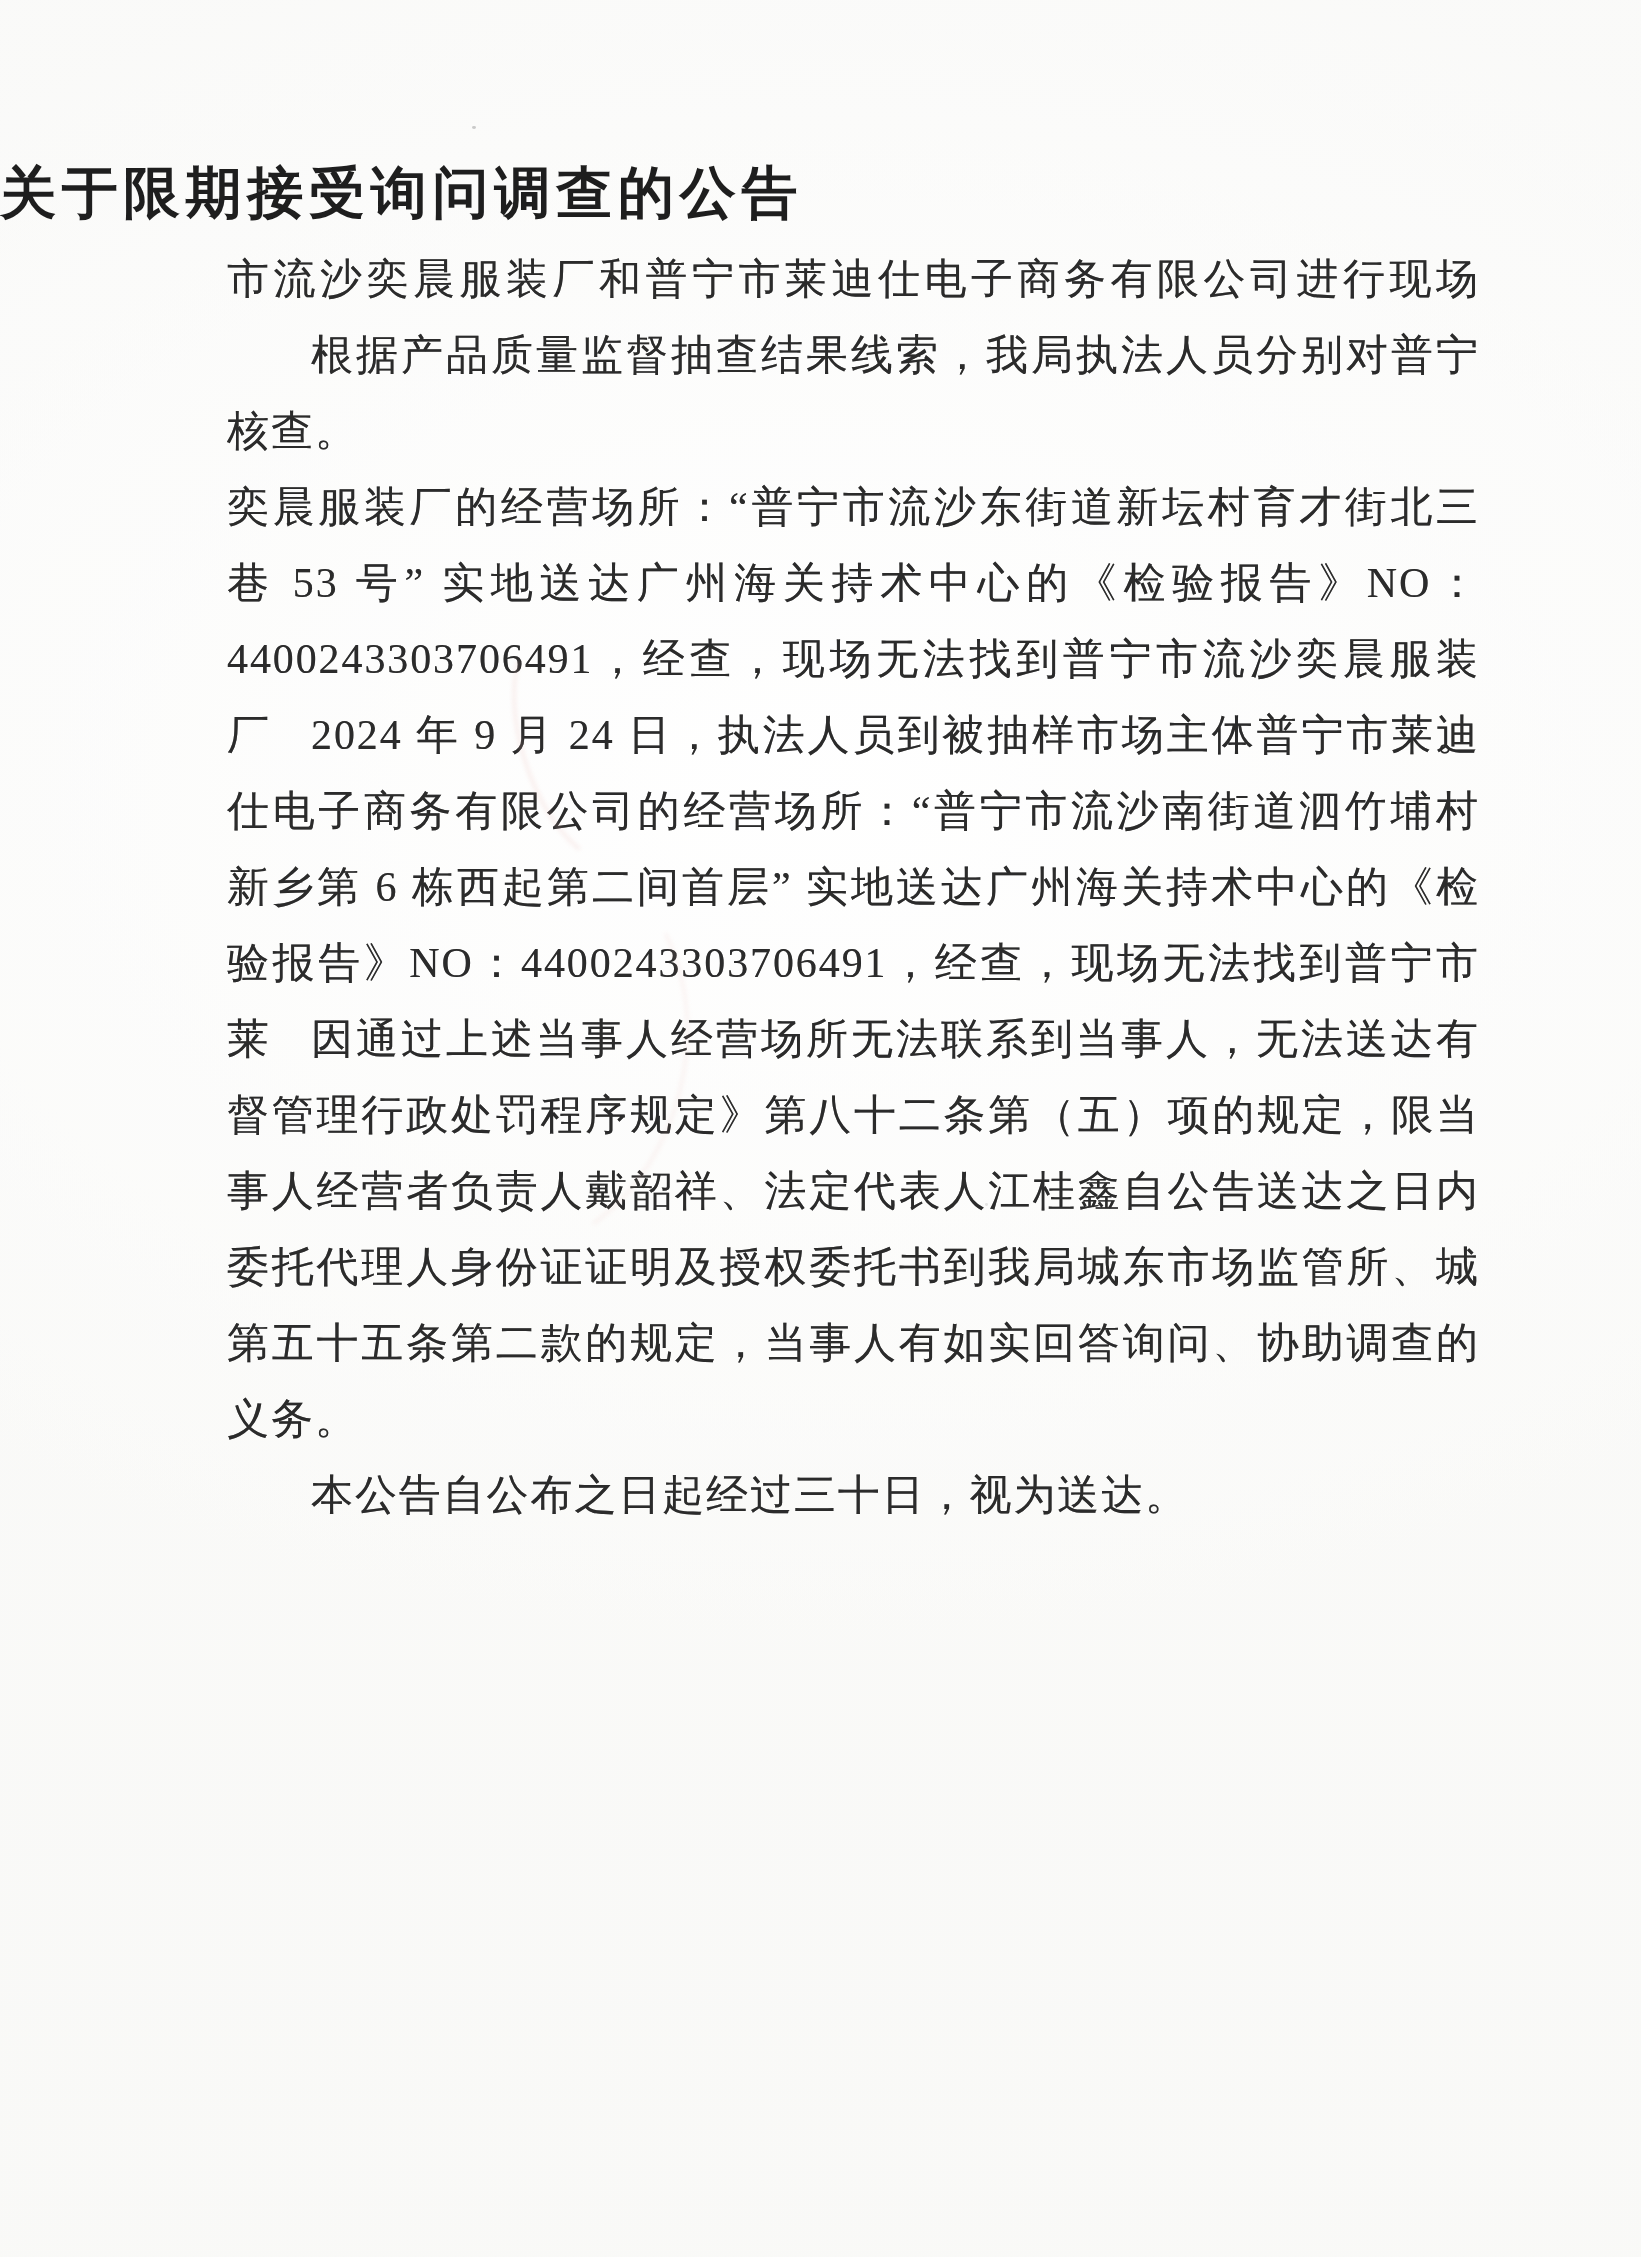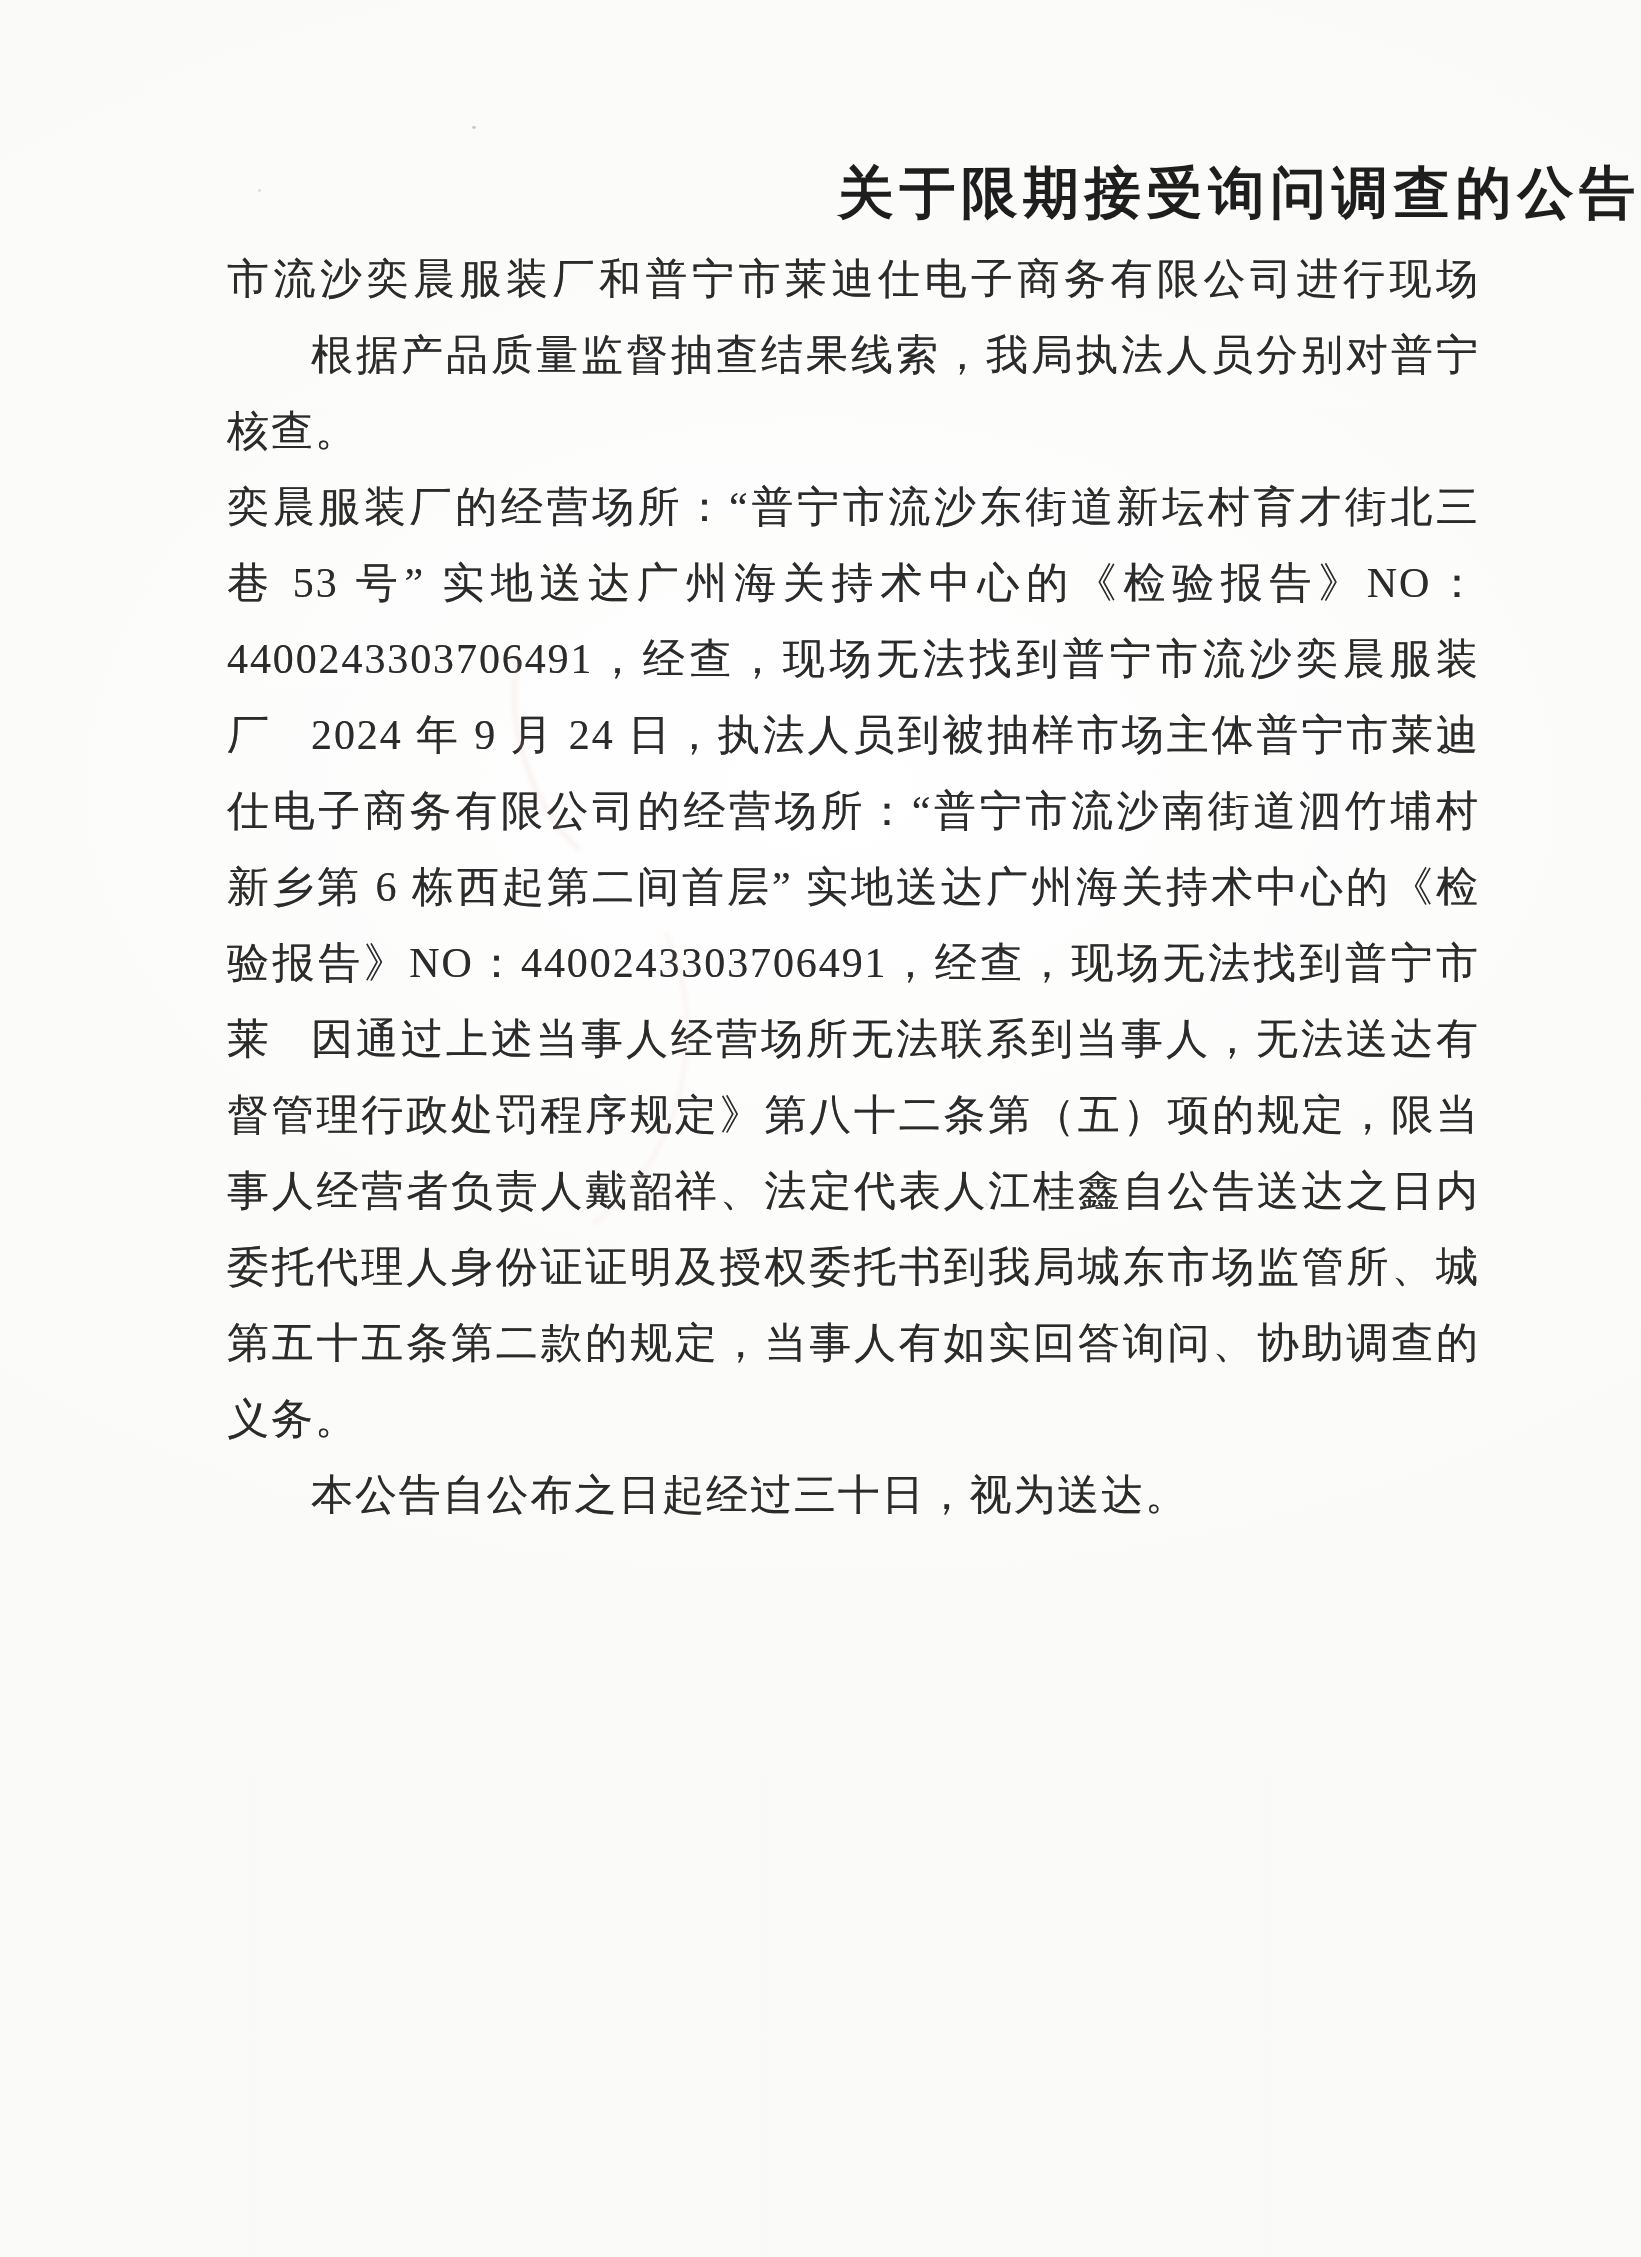--- a/index.html
+++ b/index.html
@@ -20,21 +20,21 @@
       linear-gradient(180deg, #fdfdfc 0%, #fcfcfa 100%);
     overflow: hidden;
     font-family: "Liberation Serif", "DejaVu Serif", serif;
     color: var(--ink);
   }
   .title {
     position: absolute;
     top: 156px;
     left: 0;
     width: 100%;
-    text-align: right;
+    text-align: left;
     font-family: "Liberation Sans", "DejaVu Sans", sans-serif;
     font-weight: 700;
     font-size: 56px;
     letter-spacing: 5.8px;
     color: #1e1e1e;
   }
   .body-block {
     position: absolute;
     top: 241px;
     left: 227px;

